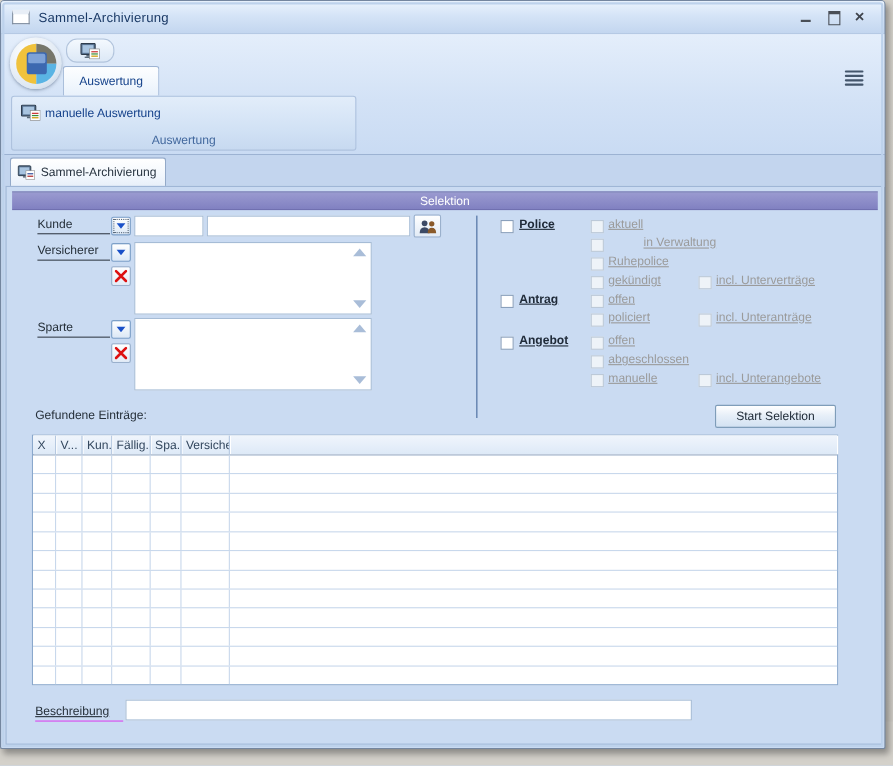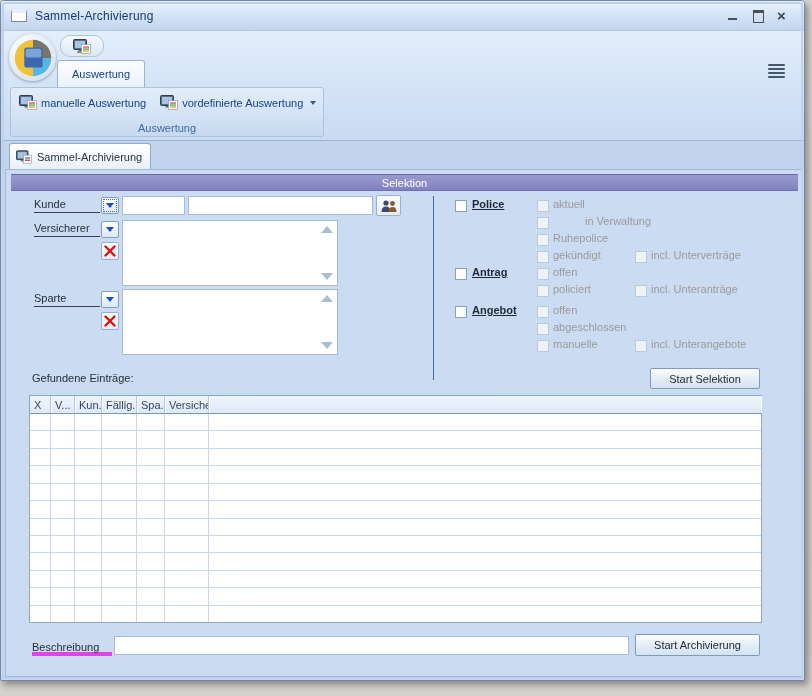--- a/index.html
+++ b/index.html
@@ -75,40 +75,40 @@
   .lb-up, .lb-dn { position:absolute; right:4px; width:0; height:0; border-left:6px solid transparent; border-right:6px solid transparent; }
   .lb-up { top:5px; border-bottom:7px solid #a9bdd8; }
   .lb-dn { bottom:5px; border-top:7px solid #a9bdd8; }
 
   .vdivider { position:absolute; left:427px; top:26px; width:1px; height:184px; background:#45689c; }
 
   .cb { position:absolute; width:12px; height:12px; background:#fff; border:1px solid #8aa0bc; }
   .cb.disabled { border-color:#bcc9d8; background:#eef3f8; }
   .cblabel { position:absolute; white-space:nowrap; }
   .cblabel.main { font-weight:bold; color:#1f2a38; text-decoration:underline; }
-  .cblabel.sub { color:#9b9b9b; }
+  .cblabel.sub { color:#9b9b9b; text-decoration:underline; }
 
   .pushbtn { position:absolute; border:1px solid #7f9db9; border-radius:2px; color:#1c2733;
     background:linear-gradient(#ffffff,#e7eff8 45%,#d3e2f2); display:flex; align-items:center; justify-content:center;
     font-family:"Liberation Sans",sans-serif; font-size:11px; }
 
   .results-label { position:absolute; left:26px; top:202px; color:#26303a; }
 
   .rtable { position:absolute; left:23px; top:225px; width:733px; height:228px;
     background:#fff; border:1px solid #8aa8cc; display:flex; flex-direction:column; }
   .thead { display:flex; height:18px; background:linear-gradient(#f0f5fc,#dde9f7);
     border-bottom:1px solid #7e96b6; color:#33475e; }
   .th { display:flex; align-items:center; padding-left:4px; border-right:1px solid #b5c8e0; box-shadow:1px 0 0 #ffffff; overflow:hidden; white-space:nowrap; }
   .tbody { flex:1; display:flex; flex-direction:column; }
   .trow { flex:1; display:flex; border-bottom:1px solid #c8d8ec; }
   .trow:last-child { border-bottom:none; }
   .tcell { border-right:1px solid #c8d8ec; }
   .c0{width:21px;} .c1{width:24px;} .c2{width:27px;} .c3{width:35px;} .c4{width:28px;} .c5{width:44px;} .c6{flex:1; border-right:none;}
 
-  .footer-label { position:absolute; left:26px; top:471px; color:#26303a; border-bottom:4px solid #d946ef; width:80px; height:15px; }
+  .footer-label { position:absolute; left:26px; top:471px; color:#26303a; border-bottom:1px solid #d946ef; width:80px; height:15px;text-decoration:underline; }
   svg { display:block; }
 </style>
 </head>
 <body>
 
 <div class="stage">
   <div class="window">
 
     <div class="titlebar">
       <span class="title-icon"></span>
@@ -158,33 +158,20 @@
               <rect x="0.5" y="0.5" width="13" height="10" rx="1" fill="#56708e" stroke="#2e3c4c"></rect>
               <rect x="2" y="2" width="10" height="7" fill="#a8c4e0"></rect>
               <rect x="5.5" y="11" width="3" height="1.5" fill="#5a6a7a"></rect>
               <rect x="8.5" y="5.5" width="9" height="9" fill="#ffffff" stroke="#8a8a8a" stroke-width="0.6"></rect>
               <rect x="10" y="7.5" width="6" height="1.1" fill="#cc3333"></rect>
               <rect x="10" y="9.5" width="6" height="1.1" fill="#3a8c3a"></rect>
               <rect x="10" y="11.5" width="6" height="1.1" fill="#cc9900"></rect>
             </svg>
             <span>manuelle Auswertung</span>
           </div>
-          <div class="rbtn">
-            <svg width="18" height="15" viewBox="0 0 18 15">
-              <rect x="0.5" y="0.5" width="13" height="10" rx="1" fill="#56708e" stroke="#2e3c4c"></rect>
-              <rect x="2" y="2" width="10" height="7" fill="#a8c4e0"></rect>
-              <rect x="5.5" y="11" width="3" height="1.5" fill="#5a6a7a"></rect>
-              <rect x="8.5" y="5.5" width="9" height="9" fill="#ffffff" stroke="#8a8a8a" stroke-width="0.6"></rect>
-              <rect x="10" y="7.5" width="6" height="1.1" fill="#cc3333"></rect>
-              <rect x="10" y="9.5" width="6" height="1.1" fill="#3a8c3a"></rect>
-              <rect x="10" y="11.5" width="6" height="1.1" fill="#cc9900"></rect>
-            </svg>
-            <span>vordefinierte Auswertung</span>
-            <span class="caret"></span>
-          </div>
         </div>
         <div class="rgroup-caption">Auswertung</div>
       </div>
     </div>
 
     <div class="doctab-row">
       <div class="doctab">
         <svg width="16" height="14" viewBox="0 0 18 15">
           <rect x="0.5" y="0.5" width="13" height="10" rx="1" fill="#56708e" stroke="#2e3c4c"></rect>
           <rect x="2" y="2" width="10" height="7" fill="#a8c4e0"></rect>
@@ -398,18 +385,17 @@
               <div class="tcell c3"></div>
               <div class="tcell c4"></div>
               <div class="tcell c5"></div>
               <div class="tcell c6"></div>
             </div>
           </div>
       </div>
 
       <span class="footer-label">Beschreibung</span>
       <input class="txtinput" style="left: 108px; top: 466px; width: 515px;" value="">
-      <div class="pushbtn" style="left:629px; top:464px; width:125px; height:22px;">Start Archivierung</div>
     </div>
 
     <div class="frame"></div>
   </div>
 </div>
 
 </body></html>

